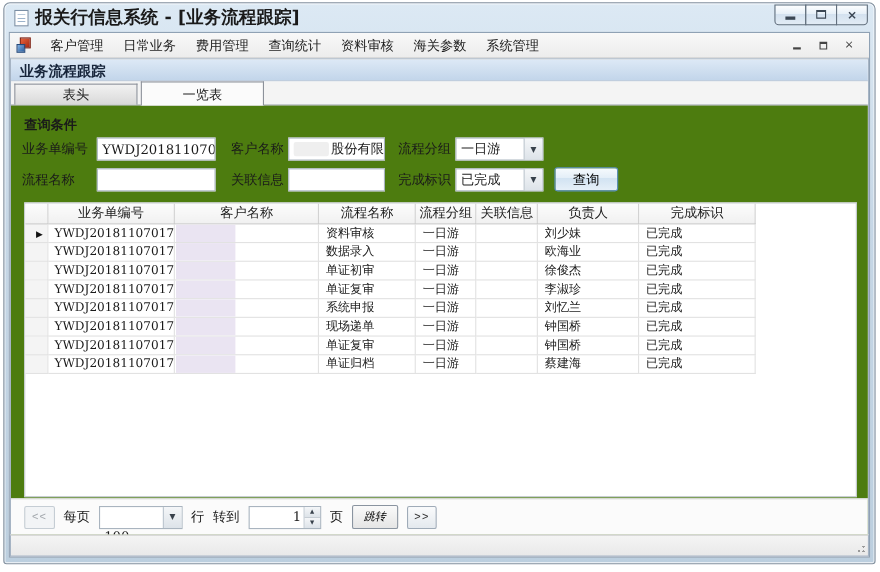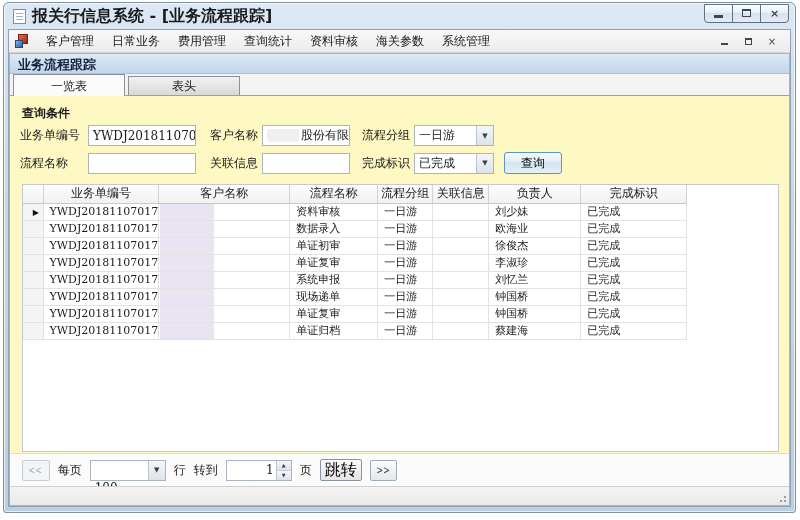--- a/index.html
+++ b/index.html
@@ -42,21 +42,21 @@
 
   .content-frame { flex:1 1 auto; display:flex; flex-direction:column; border:1px solid #a6b4c4; border-bottom:none; background:#fbfbfb; overflow:hidden; }
   .page-header { height:20px; flex:0 0 auto; background:linear-gradient(#dde9f6,#c2d5ea); border-bottom:1px solid #aebfd4;
     font-weight:bold; font-size:13px; color:#16243a; padding:2px 0 0 8px; }
   .tabstrip { height:22px; flex:0 0 auto; display:flex; align-items:flex-end; padding-left:3px; background:#f4f4f4;
     border-bottom:1px solid #98a0a8; }
   .tab { width:112px; height:19px; line-height:19px; text-align:center; font-size:12px;
     border:1px solid #8c919a; border-bottom:none; background:linear-gradient(#f2f2f2,#d9d9d9); margin-right:3px; cursor:default; }
   .tab.active { background:#fbfbfb; height:22px; line-height:22px; margin-bottom:-1px; position:relative; z-index:2; }
 
-  .tabpage { flex:1 1 auto; position:relative; background:#fef9c3; }
+  .tabpage { flex:1 1 auto; position:relative; background:#4d7c0f; }
   .query-title { position:absolute; left:12px; top:9px; font-weight:bold; font-size:12px; }
   .query-row { position:absolute; left:10px; display:flex; align-items:center; }
   .qr1 { top:29px; } .qr2 { top:56px; }
   .qlabel { font-size:12px; flex:0 0 auto; }
   .w-lab1 { width:68px; } .w-lab2 { width:52px; margin-left:14px; } .w-lab3 { width:52px; margin-left:12px; }
   .tbox { height:21px; border:1px solid #a9b4bf; background:#fff; display:flex; align-items:center;
     padding:0 4px; font-size:12px; font-family:"DejaVu Serif","Liberation Serif",serif; overflow:hidden; white-space:nowrap; }
   .w-in1 { width:108px; } .w-in2 { width:88px; }
   .redact-sm { display:inline-block; width:32px; height:13px; background:#efefef; border-radius:2px; margin-right:2px; flex:0 0 auto; }
   .combo { width:80px; height:21px; border:1px solid #a9b4bf; background:#fff; display:flex; align-items:center; position:relative; }
@@ -88,21 +88,21 @@
   .pg-combo { width:76px; }
   .spinbox { width:66px; height:21px; border:1px solid #a9b4bf; background:#fff; position:relative; }
   .spinbox .val { position:absolute; left:2px; right:17px; top:0; bottom:0; text-align:right; line-height:19px;
     font-family:"DejaVu Serif","Liberation Serif",serif; font-size:12px; }
   .spin-btns { position:absolute; right:0; top:0; bottom:0; width:15px; border-left:1px solid #b9c3cc;
     display:flex; flex-direction:column; }
   .spin-btns div { flex:1; display:flex; align-items:center; justify-content:center; font-size:5px; color:#38414b;
     background:linear-gradient(#f4f6f8,#dde3e9); border-bottom:1px solid #c6cdd4; }
   .spin-btns div:last-child { border-bottom:none; }
   .jump-btn { height:22px; width:42px; border:1px solid #8a94a0; border-radius:2px;
-    background:linear-gradient(#fafafa,#e5e5e5); font-size:16px; cursor:default; }
+    background:linear-gradient(#fafafa,#e5e5e5); font-size:10px; cursor:default;font-style:italic; }
 
   .statusbar { height:20px; flex:0 0 auto; background:linear-gradient(#f4f4f4,#e9e9e9); border:1px solid #a6b4c4; border-top:1px solid #cfcfcf; position:relative; }
   .grip { position:absolute; right:2px; bottom:2px; width:10px; height:10px;
     background:radial-gradient(circle 1px at 8px 8px,#9a9a9a 99%,transparent),
                radial-gradient(circle 1px at 8px 4px,#9a9a9a 99%,transparent),
                radial-gradient(circle 1px at 4px 8px,#9a9a9a 99%,transparent); }
 </style>
 </head>
 <body>
 
@@ -147,22 +147,22 @@
           </div>
         <div class="mdi-ctl">
             <span>×</span>
           </div>
       </div>
     </div>
 
     <div class="content-frame">
       <div class="page-header">业务流程跟踪</div>
       <div class="tabstrip" id="tabs">
+          <div class="tab">表头</div>
           <div class="tab active">一览表</div>
-          <div class="tab">表头</div>
         </div>
 
       <div class="tabpage">
         <div class="query-title">查询条件</div>
 
         <div class="query-row qr1">
           <span class="qlabel w-lab1">业务单编号</span>
           <div class="tbox w-in1">
               <span>YWDJ20181107017</span>
             </div>

